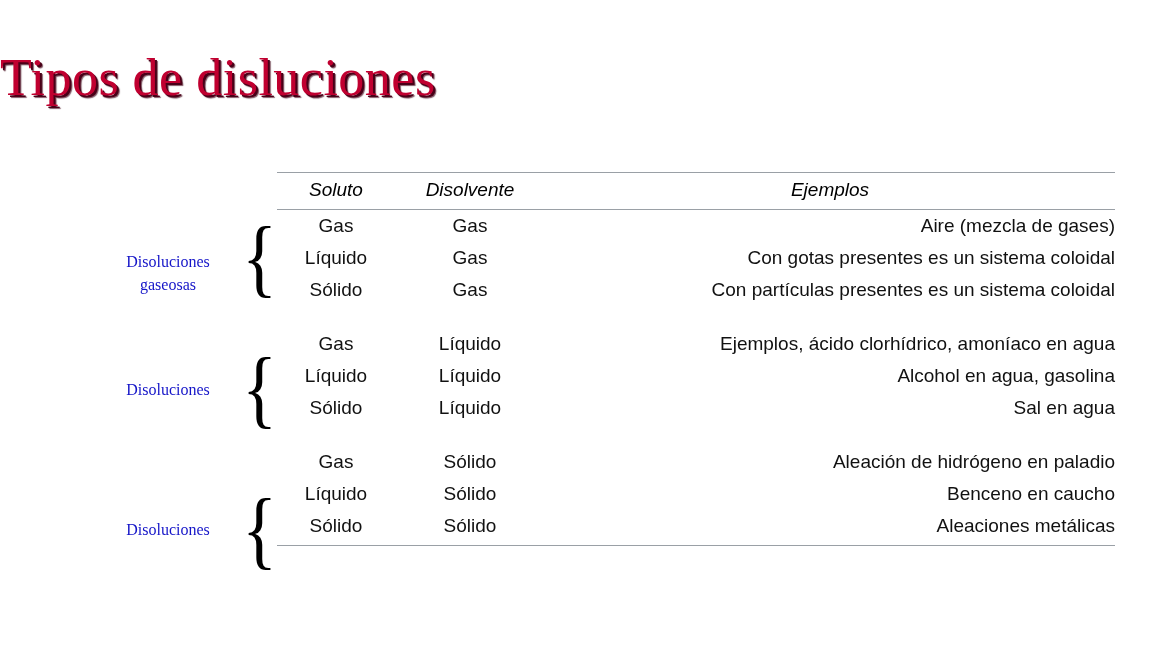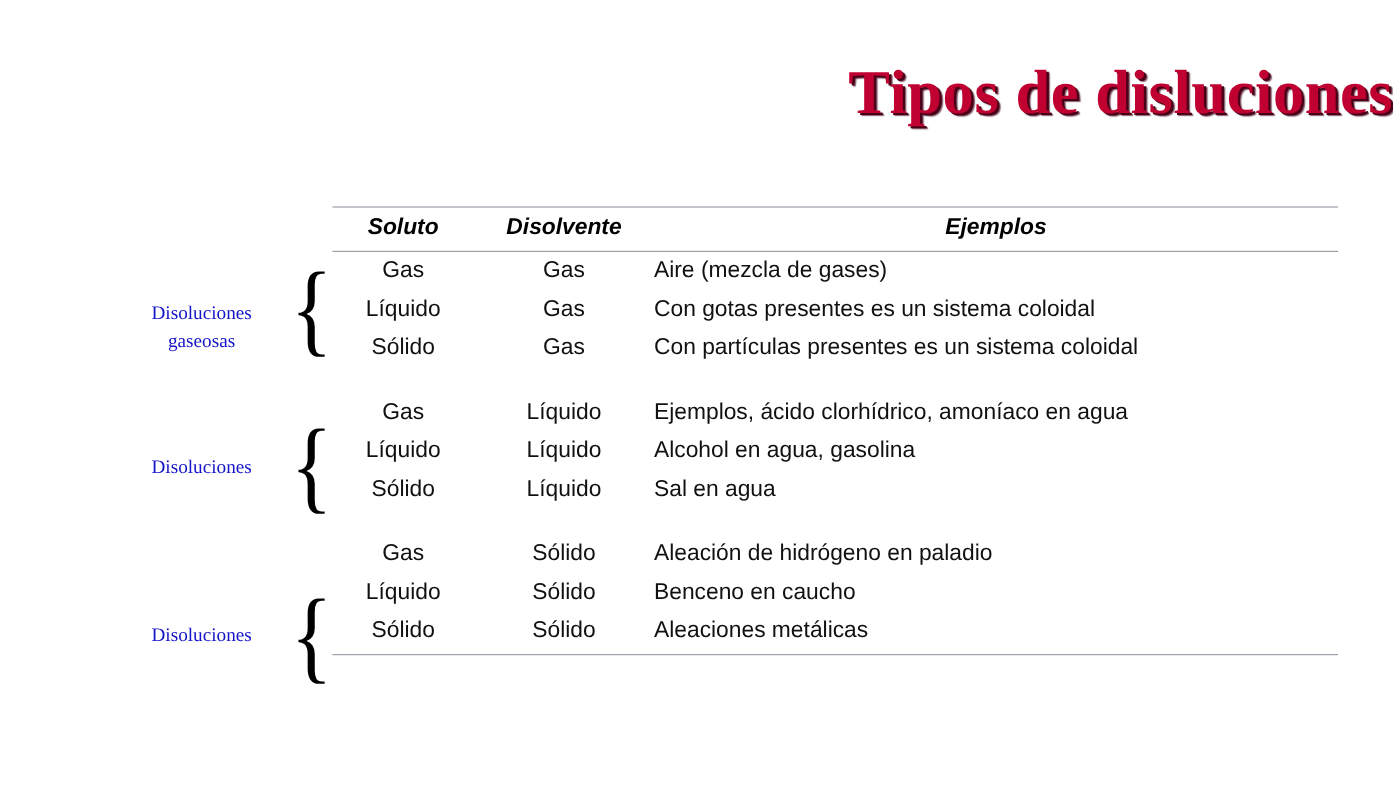--- a/index.html
+++ b/index.html
@@ -14,23 +14,23 @@
     overflow: hidden;
     position: relative;
   }
 
   
   #slide-title {
     position: absolute;
     top: 48px;
     left: 0;
     width: 1161px;
-    text-align: right;
+    text-align: left;
     font-family: "Liberation Serif", serif;
-    font-weight: bold;
+    font-weight: normal;
     font-size: 52px;
     color: #c00030;
     letter-spacing: 0.5px;
     text-shadow:
        2px 2px 0 #4a0018,
        3px 3px 1px rgba(60,0,20,0.65);
   }
 
   
   #table-wrap {
@@ -42,40 +42,40 @@
 
   table.sol-table {
     border-collapse: collapse;
     width: 838px;
     font-size: 19px;
     color: #111111;
   }
 
   table.sol-table thead th {
     font-style: italic;
-    font-weight: bold;
+    font-weight: normal;
     font-size: 19px;
     padding: 6px 0 8px 0;
     color: #000000;
     border-top: 1.5px solid #9aa0a6;
     border-bottom: 1.5px solid #9aa0a6;
   }
 
   th.col-soluto   { width: 118px; text-align: center; }
   th.col-disolv   { width: 150px; text-align: center; }
   th.col-ejemplos { width: 570px; text-align: center; }
 
   table.sol-table td {
     padding: 5px 0;
     font-size: 19px;
     vertical-align: middle;
   }
   td.c-soluto  { width: 118px; text-align: center; }
   td.c-disolv  { width: 150px; text-align: center; }
-  td.c-ejemplo { width: 570px; text-align: left; padding-left: 8px; }
+  td.c-ejemplo { width: 570px; text-align: right; padding-left: 8px; }
 
   tr.spacer td {
     height: 22px;
     padding: 0;
     font-size: 0;
     line-height: 0;
   }
 
   tr.last-row td {
     border-bottom: 1.5px solid #9aa0a6;

